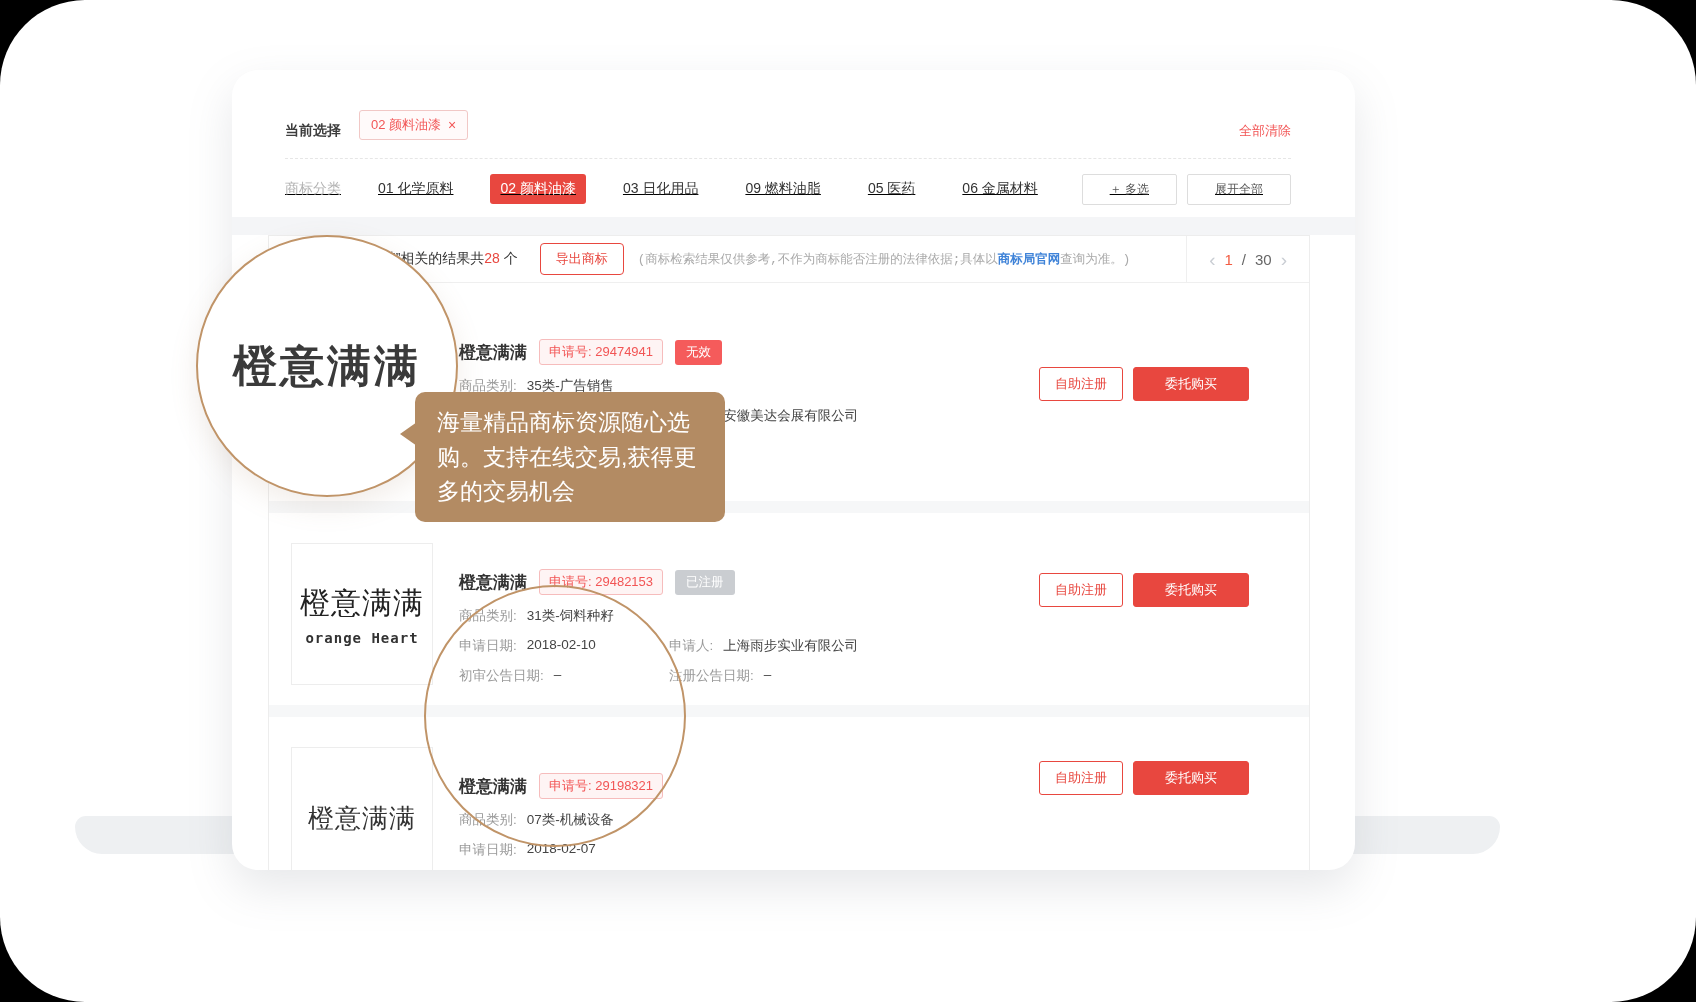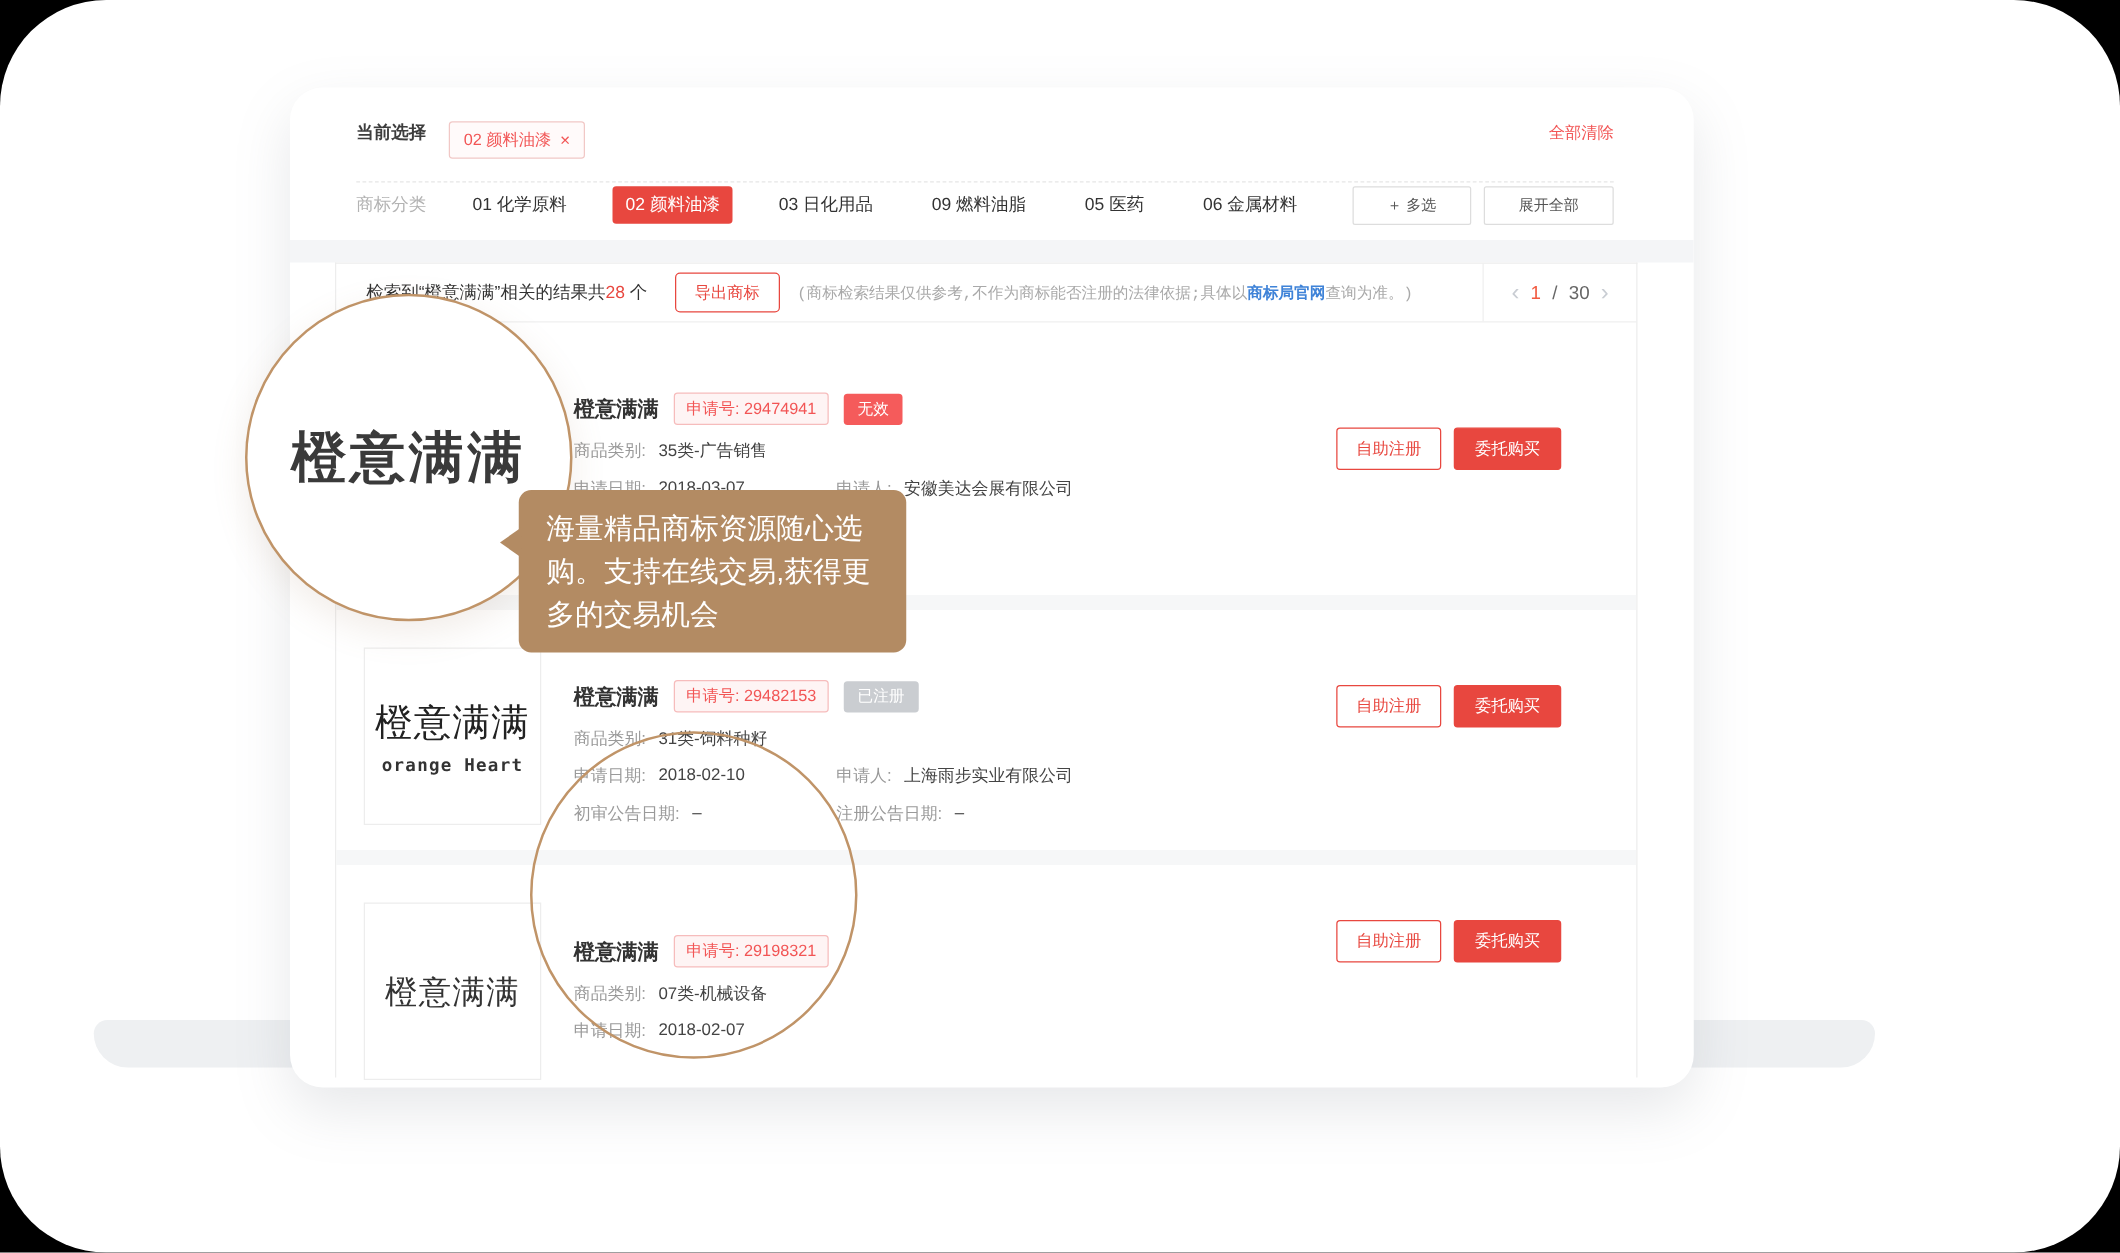--- a/index.html
+++ b/index.html
@@ -9,31 +9,31 @@
   
   .base-bar{position:absolute;left:75px;top:816px;width:1425px;height:38px;
     background:#eef0f2;border-radius:22px 22px 55px 55px;}
 
   
   .win{position:absolute;left:232px;top:70px;width:1123px;height:800px;background:#fff;
     border-radius:26px;overflow:hidden;box-shadow:0 18px 45px rgba(120,130,140,.18);box-sizing:border-box;}
   .sec-pad{padding-left:53px;padding-right:64px;}
 
   
-  .filter-row{display:flex;align-items:flex-start;margin-top:27px;height:30px;}
+  .filter-row{display:flex;align-items:flex-end;margin-top:40px;height:30px;}
   .flabel{font-size:14px;color:#3d3d3d;font-weight:bold;}
   .ftag{margin-left:18px;display:inline-flex;align-items:center;gap:7px;padding:5px 11px;
     border:1px solid #f1c8c6;background:#fffafa;color:var(--light-red);font-size:13px;border-radius:3px;cursor:pointer;}
   .ftag .x{font-size:14px;line-height:1;}
   .clear-all{margin-left:auto;color:var(--light-red);font-size:13px;cursor:pointer;}
 
   .dashed{border:none;border-top:1px dashed #e6e6e6;margin:18px 0 0 0;}
 
   
-  .cat-row{display:flex;align-items:center;margin-top:2px;height:32px;}
+  .cat-row{display:flex;align-items:center;margin-top:14px;height:32px;text-decoration:underline;}
   .cat-label{color:#b3b3b3;font-size:14px;}
   .cat-tab{margin-left:27px;font-size:14px;color:#333;padding:6px 10px;border-radius:3px;cursor:pointer;white-space:nowrap;}
   .cat-tab.active{background:var(--red);color:#fff;}
   .mini-btn{border:1px solid #ddd;color:#555;font-size:12px;padding:6px 27px;background:#fff;border-radius:2px;cursor:pointer;white-space:nowrap;}
   .mini-btn.first{margin-left:auto;}
   .mini-btn + .mini-btn{margin-left:10px;}
 
   .strip{height:18px;background:#f4f5f7;margin-top:12px;}
 
   
@@ -74,21 +74,21 @@
   .fcol.wide{width:auto;}
   .fl{color:#9a9a9a;margin-right:10px;white-space:nowrap;}
   .fv{color:#444;white-space:nowrap;}
   .row-btns{position:absolute;right:60px;display:flex;gap:10px;}
   .r0 .row-btns{top:84px;}
   .r1 .row-btns{top:60px;}
   .r2 .row-btns{top:44px;}
   .btn-outline{border:1px solid var(--red);color:var(--red);background:#fff;font-size:13px;
     padding:7px 15px;border-radius:3px;cursor:pointer;white-space:nowrap;}
   .btn-solid{background:var(--red);color:#fff;border:1px solid var(--red);font-size:13px;
-    padding:7px 16px;border-radius:3px;cursor:pointer;white-space:nowrap;}
+    padding:7px 31px;border-radius:3px;cursor:pointer;white-space:nowrap;}
   .sep{height:12px;background:#f6f7f8;}
 
   
   .mag{position:absolute;width:262px;height:262px;border:2px solid var(--circle-border);
     border-radius:50%;z-index:30;box-sizing:border-box;}
   .mag1{left:196px;top:235px;background:#fff;display:flex;align-items:center;justify-content:center;
     box-shadow:0 10px 28px rgba(160,130,100,.14);}
   .mag1 .mag-text{font-size:44px;font-weight:600;color:#3a3a3a;letter-spacing:3px;}
   .mag2{left:424px;top:585px;background:transparent;}
 

